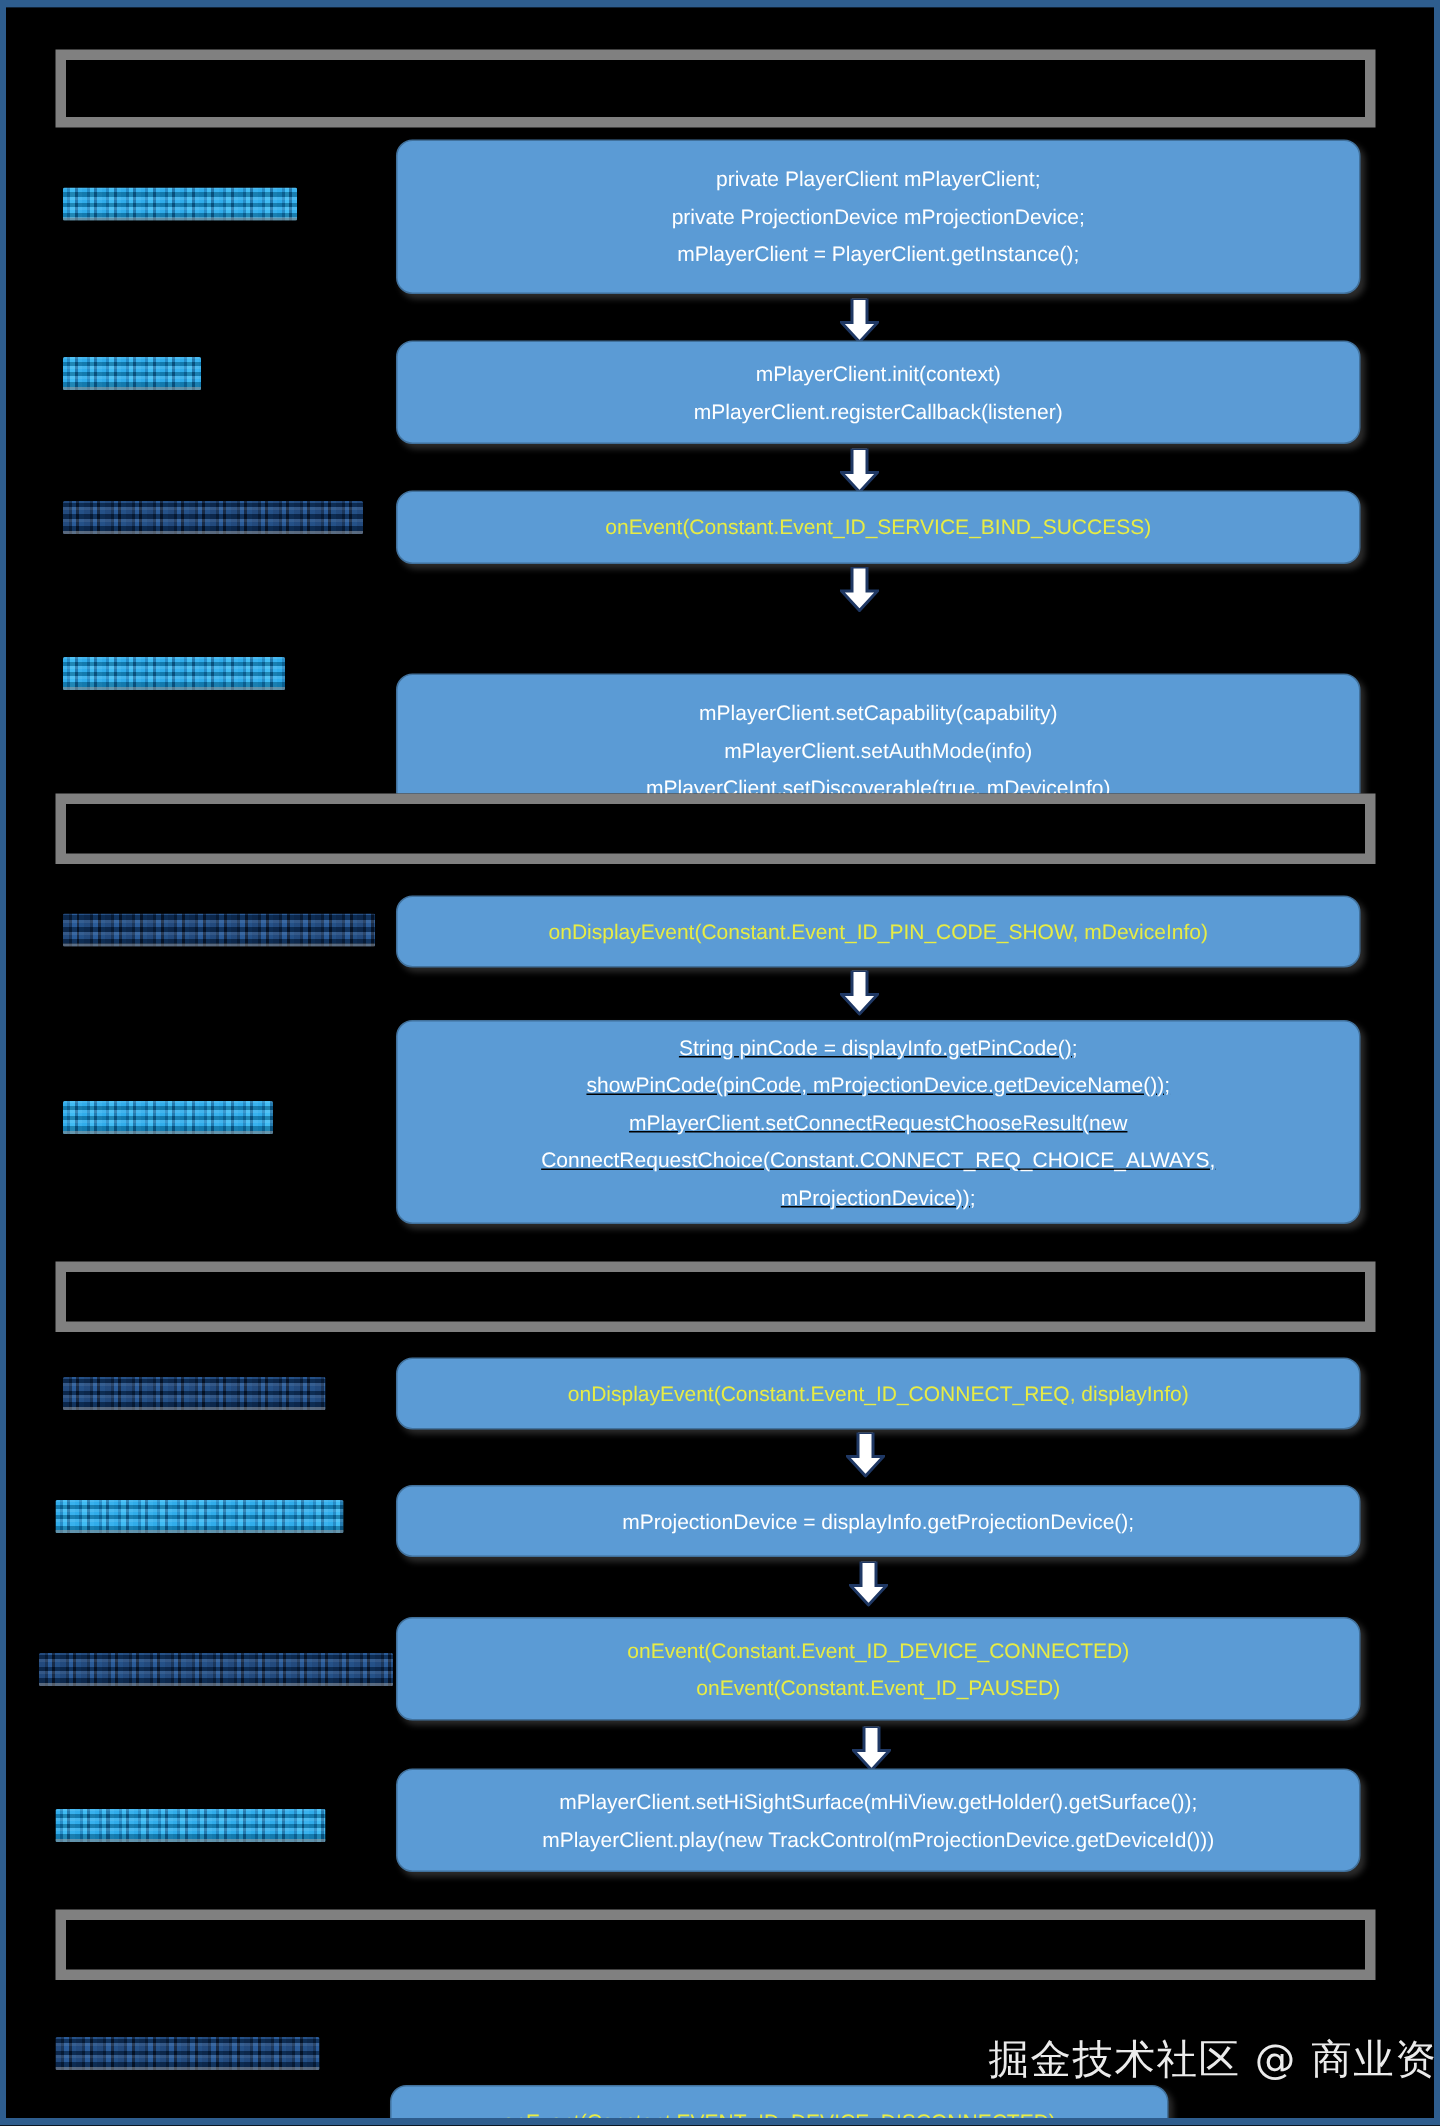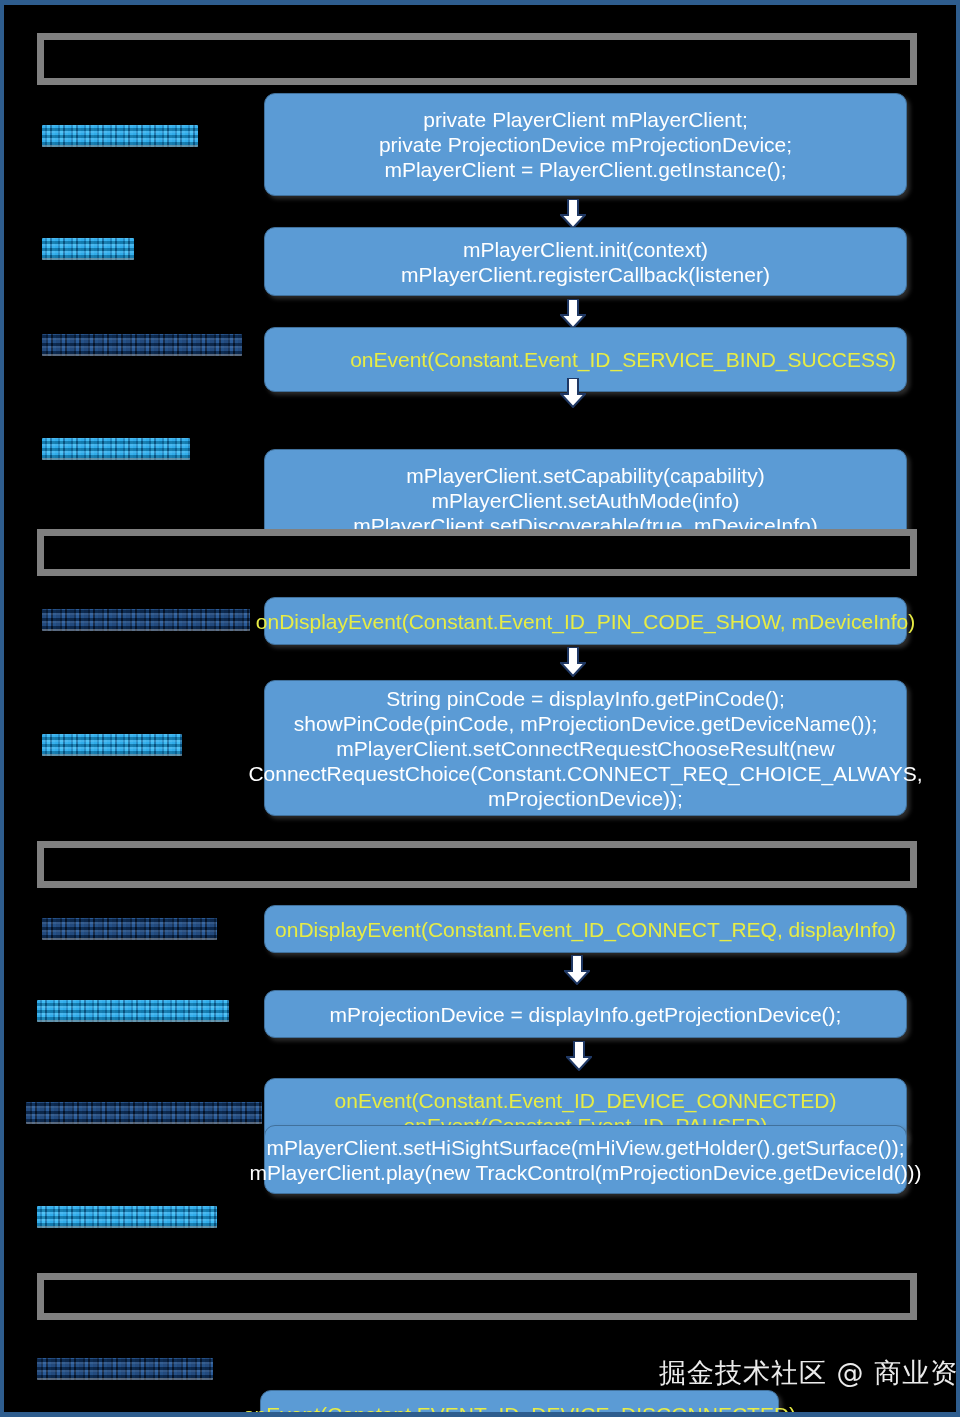--- a/index.html
+++ b/index.html
@@ -52,21 +52,21 @@
     box-shadow: 3px 3px 4px rgba(80,80,80,0.55);
     display: flex;
     flex-direction: column;
     align-items: center;
     justify-content: center;
     text-align: center;
     padding: 6px 10px;
   }
   .flow-box .line {
     color: #ffffff;
-    font-size: 21px;
+    font-size: 14px;
     line-height: 25px;
     white-space: nowrap;
   }
   .flow-box.event .line {
     color: #e8ec44;
   }
 
   
   .arrow {
     position: absolute;
@@ -181,21 +181,21 @@
           <polygon points="8,0 18,0 18,16 25,16 13,29 1,16 8,16" fill="#ffffff" stroke="#1f3864" stroke-width="2"></polygon>
         </svg>
     </div>
 
     <div class="redact navy" style="left:38px; top:329px; width:200px; height:22px;">
       <div class="noise"></div>
       <div class="shadow-strip"></div>
       <span class="hidden-text"></span>
     </div>
 
-    <div class="flow-box event" style="left:260px; top:322px; width:643px; height:65px;align-items:flex-end;">
+    <div class="flow-box event" style="left:260px; top:322px; width:643px; height:49px;">
       <div class="line">onEvent(Constant.Event_ID_SERVICE_BIND_SUCCESS)</div>
     </div>
 
     <div class="arrow" style="left:556px; top:373px;">
       <svg viewBox="0 0 26 30">
           <polygon points="8,0 18,0 18,16 25,16 13,29 1,16 8,16" fill="#ffffff" stroke="#1f3864" stroke-width="2"></polygon>
         </svg>
     </div>
 
     <div class="redact cyan" style="left:38px; top:433px; width:148px; height:22px;">
@@ -229,21 +229,21 @@
           <polygon points="8,0 18,0 18,16 25,16 13,29 1,16 8,16" fill="#ffffff" stroke="#1f3864" stroke-width="2"></polygon>
         </svg>
     </div>
 
     <div class="redact cyan" style="left:38px; top:729px; width:140px; height:22px;">
       <div class="noise"></div>
       <div class="shadow-strip"></div>
       <span class="hidden-text"></span>
     </div>
 
-    <div class="flow-box" style="left:260px; top:675px; width:643px; height:136px;">
+    <div class="flow-box" style="left:260px; top:675px; width:643px; height:136px;text-decoration:underline;">
       <div class="line">String pinCode = displayInfo.getPinCode();</div>
       <div class="line">showPinCode(pinCode, mProjectionDevice.getDeviceName());</div>
       <div class="line">mPlayerClient.setConnectRequestChooseResult(new</div>
       <div class="line">ConnectRequestChoice(Constant.CONNECT_REQ_CHOICE_ALWAYS,</div>
       <div class="line">mProjectionDevice));</div>
     </div>
 
     <div class="section-bar" style="left:33px; top:836px; width:880px; height:47px;">
       <span class="bar-title"></span>
     </div>
@@ -296,21 +296,21 @@
           <polygon points="8,0 18,0 18,16 25,16 13,29 1,16 8,16" fill="#ffffff" stroke="#1f3864" stroke-width="2"></polygon>
         </svg>
     </div>
 
     <div class="redact cyan" style="left:33px; top:1201px; width:180px; height:22px;">
       <div class="noise"></div>
       <div class="shadow-strip"></div>
       <span class="hidden-text"></span>
     </div>
 
-    <div class="flow-box" style="left:260px; top:1120px; width:643px; height:69px;">
+    <div class="flow-box" style="left:260px; top:1174px; width:643px; height:69px;">
       <div class="line">mPlayerClient.setHiSightSurface(mHiView.getHolder().getSurface());</div>
       <div class="line">mPlayerClient.play(new TrackControl(mProjectionDevice.getDeviceId()))</div>
     </div>
 
     <div class="section-bar" style="left:33px; top:1268px; width:880px; height:47px;">
       <span class="bar-title"></span>
     </div>
 
     <div class="redact navy" style="left:33px; top:1353px; width:176px; height:22px;">
       <div class="noise"></div>

